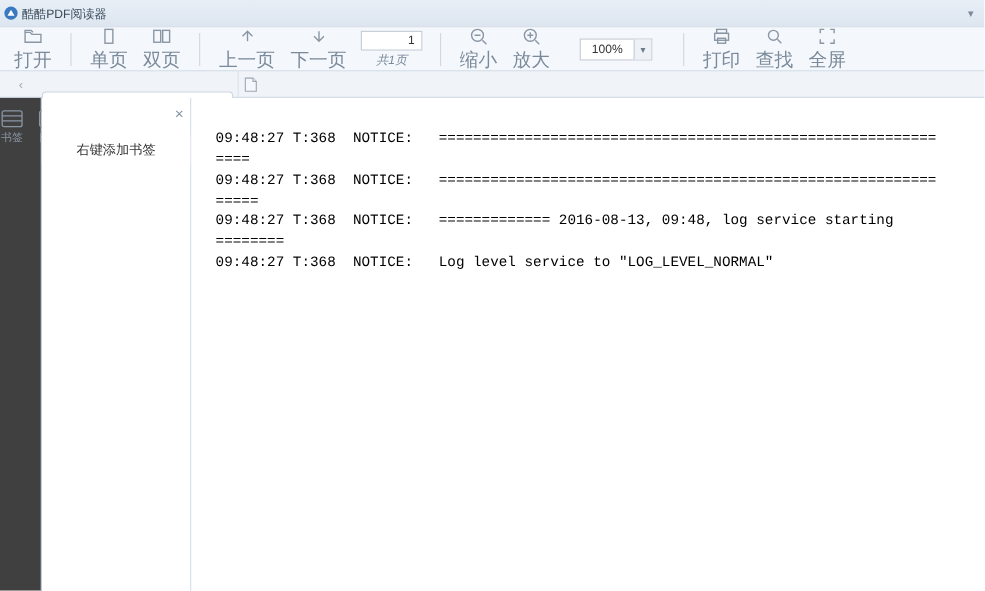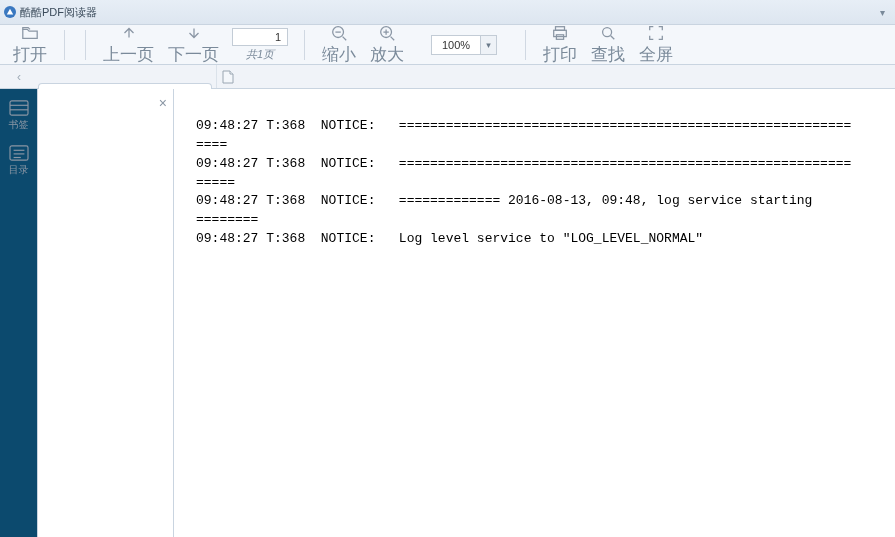--- a/index.html
+++ b/index.html
@@ -140,23 +140,23 @@
       border-left: 1px solid #dbe2ea;
       margin-left: 4px;
     }
     .new-tab svg { width: 12px; height: 14px; stroke: #9aa6b2; fill: #f4f7fb; stroke-width: 1; }
 
     
     .main-area { flex: 1; display: flex; background: #ffffff; min-height: 0; }
 
     .side-rail {
       width: 38px;
-      background: #0c4a6e;
+      background: #404040;
       border-right: 1px solid #c9d4e0;
-      display: flex; flex-direction: column;
+      display: flex; flex-direction: row;
       padding-top: 10px;
       gap: 12px;
       position: relative;
     }
     .rail-btn {
       display: flex; flex-direction: column; align-items: center;
       color: #8a96a4;
       font-size: 10px;
       cursor: pointer;
       gap: 1px;
@@ -217,20 +217,39 @@
       <span class="ico">
         <svg viewBox="0 0 20 20">
             <path d="M2 6h5l2 2h9v8H2z"></path>
             <path d="M2 6V4h6l2 2"></path>
           </svg>
       </span>
       <span class="lbl">打开</span>
     </div>
   </div>
   <div class="tb-sep"></div>
+  <div class="tb-group">
+    <div class="tb-btn">
+      <span class="ico">
+        <svg viewBox="0 0 20 20">
+            <rect x="6" y="3" width="8" height="14"></rect>
+          </svg>
+      </span>
+      <span class="lbl">单页</span>
+    </div>
+    <div class="tb-btn">
+      <span class="ico">
+        <svg viewBox="0 0 20 20">
+            <rect x="2" y="4" width="7" height="12"></rect>
+            <rect x="11" y="4" width="7" height="12"></rect>
+          </svg>
+      </span>
+      <span class="lbl">双页</span>
+    </div>
+  </div>
   <div class="tb-sep"></div>
   <div class="tb-group">
     <div class="tb-btn">
       <span class="ico">
         <svg viewBox="0 0 20 20">
             <path d="M10 15V5M5 10l5-5 5 5"></path>
           </svg>
       </span>
       <span class="lbl">上一页</span>
     </div>
@@ -339,20 +358,23 @@
           <line x1="6" y1="7" x2="18" y2="7"></line>
           <line x1="6" y1="11" x2="18" y2="11"></line>
           <line x1="6" y1="15" x2="14" y2="15"></line>
       </svg>
       <span>目录</span>
     </div>
   </div>
 
   <div class="side-panel">
     <span class="panel-close">×</span>
+    <div class="bookmark-row">
+      <span>右键添加书签</span>
+    </div>
   </div>
 
   <div class="doc-view"><span>09:48:27 T:368  NOTICE:   ==========================================================</span>
 <span>====</span>
 <span>09:48:27 T:368  NOTICE:   ==========================================================</span>
 <span>=====</span>
 <span>09:48:27 T:368  NOTICE:   ============= 2016-08-13, 09:48, log service starting </span>
 <span>========</span>
 <span>09:48:27 T:368  NOTICE:   Log level service to "LOG_LEVEL_NORMAL"</span></div>
 </div>

